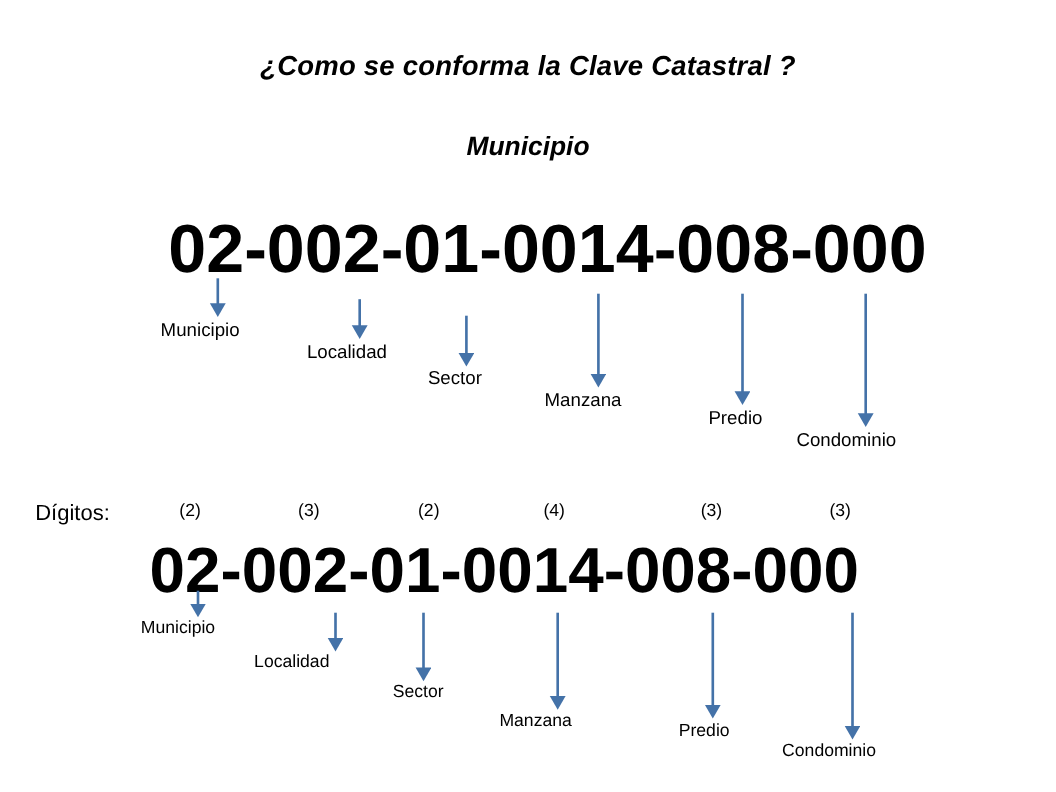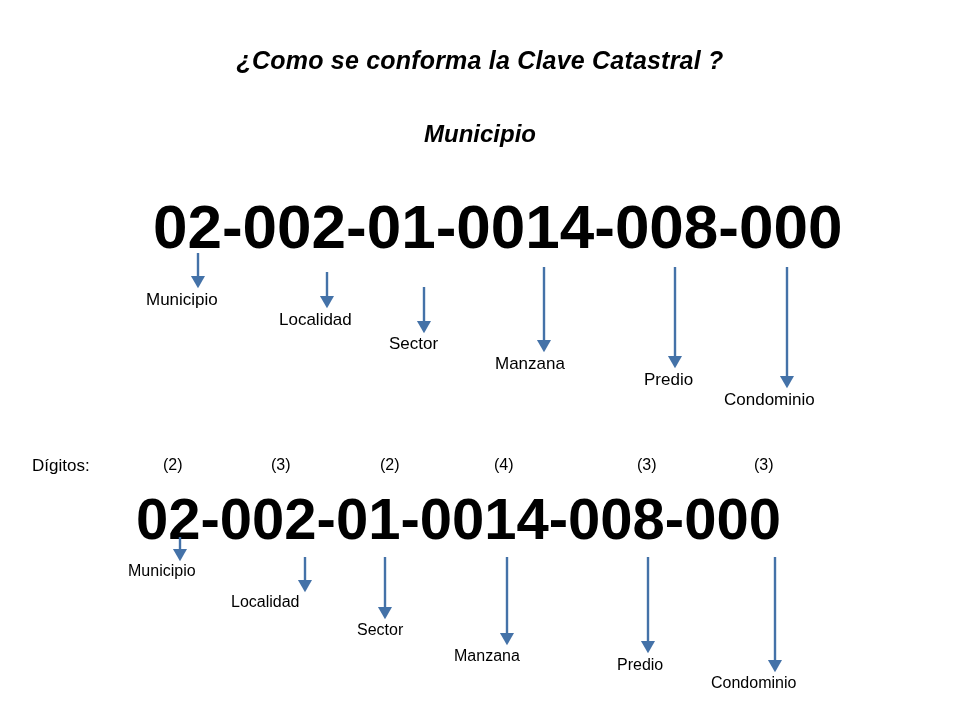--- a/index.html
+++ b/index.html
@@ -63,21 +63,21 @@
     font-size: 17px;
     font-weight: normal;
     white-space: nowrap;
     line-height: 1;
   }
   .lbl-sm {
     font-size: 16px;
   }
 
   .digits-label {
-    font-size: 17px;
+    font-size: 20px;
     font-weight: normal;
     white-space: nowrap;
     top: 456px;
     left: 32px;
   }
   .digit {
     font-size: 16px;
     font-weight: normal;
     white-space: nowrap;
     top: 456px;

